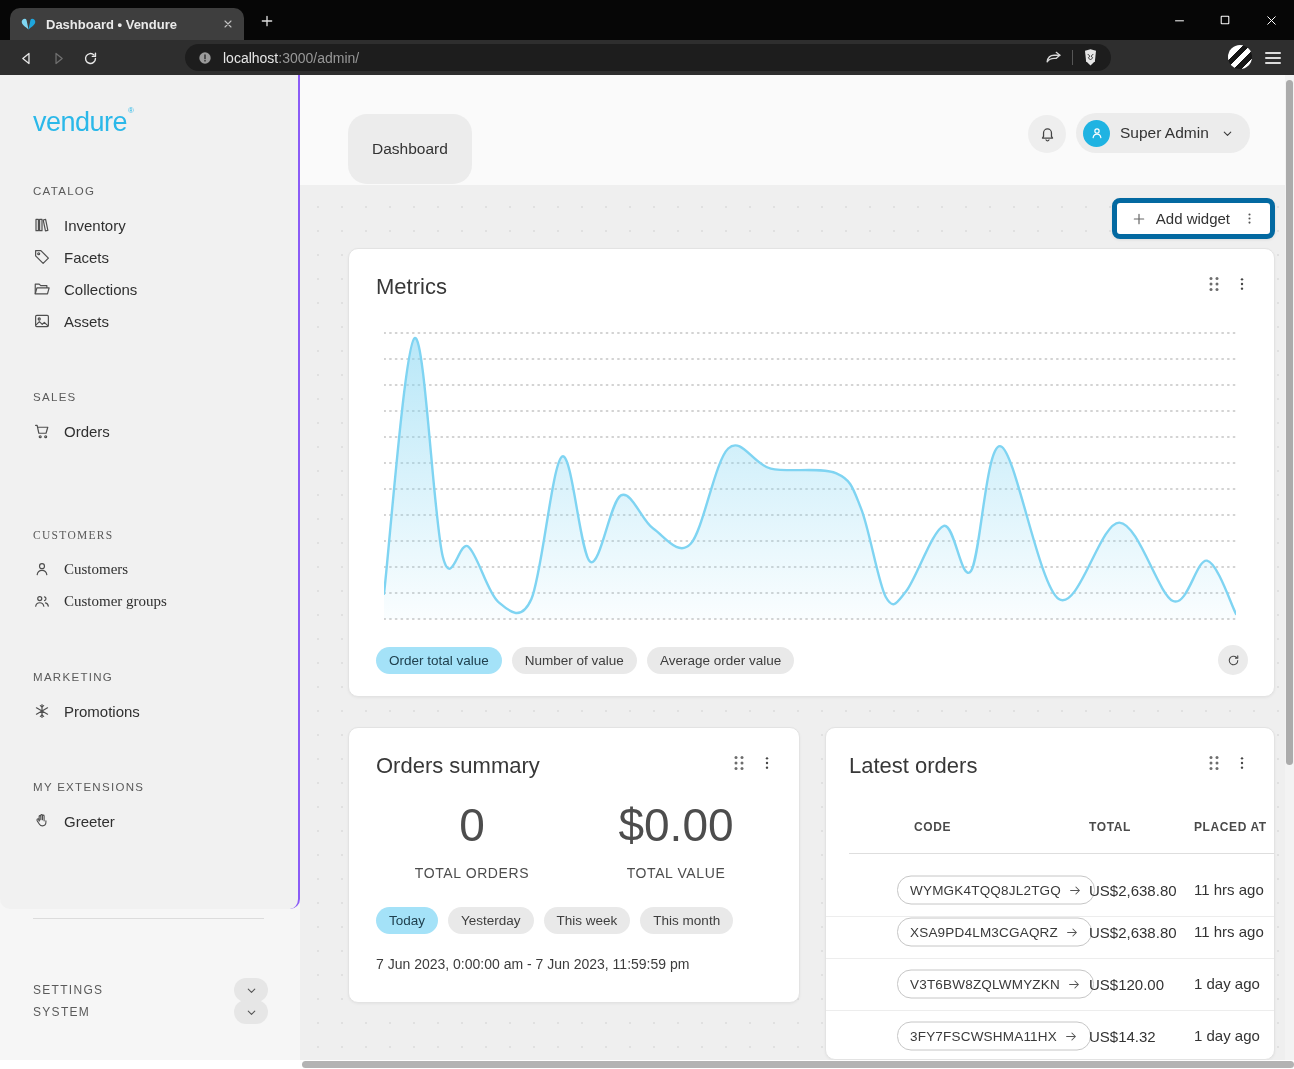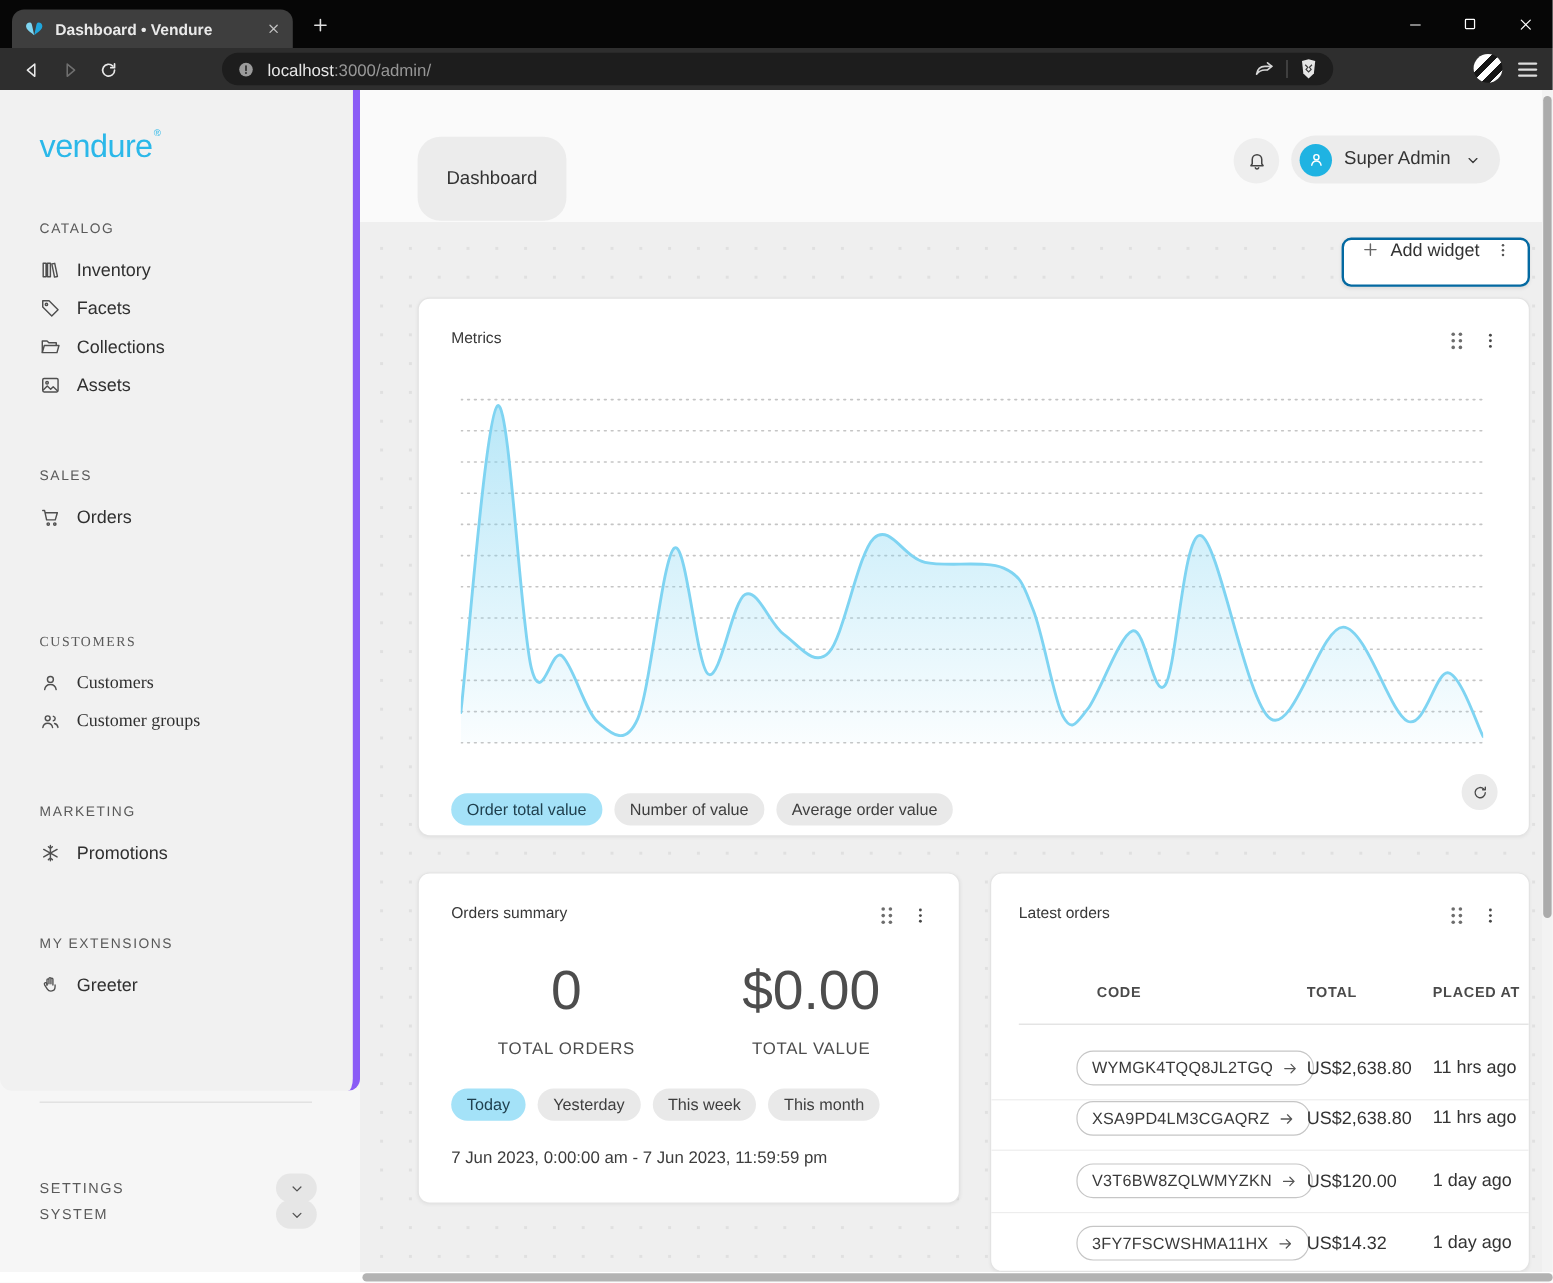--- a/index.html
+++ b/index.html
@@ -32,21 +32,21 @@
   .profile-avatar{position:absolute;left:1228px;top:5px;width:24px;height:24px;border-radius:50%;
      background:linear-gradient(135deg,#ffffff 0 32%,#161616 32% 46%,#ffffff 46% 62%,#161616 62% 78%,#ffffff 78%);}
   .menu-btn{position:absolute;left:1261px;top:6px;width:24px;height:24px;display:flex;flex-direction:column;justify-content:center;gap:3px;}
   .menu-btn span{display:block;width:16px;height:2px;background:#dcdcdc;border-radius:1px;margin:0 auto;}
 
   
   .page{position:absolute;left:0;top:75px;width:1294px;height:994px;background:#f6f6f6;}
 
   
   .sidebar{position:absolute;left:0;top:0;width:300px;height:834px;background:#f1f1f1;
-           border-right:6px solid #8b5cf6;box-sizing:border-box;border-radius:0 0 10px 10px;}
+           border-right:2px solid #8b5cf6;box-sizing:border-box;border-radius:0 0 10px 10px;}
   .logo{position:absolute;left:33px;top:31px;font-size:27px;font-weight:500;letter-spacing:-0.5px;color:#2bb8e9;}
   .logo sup{font-size:8px;vertical-align:18px;margin-left:1px;}
   .nav{position:absolute;left:33px;top:63px;right:20px;}
   .nav-label{font-size:11.5px;letter-spacing:1.3px;color:#5a5a5a;}
   .nav-item{height:32px;display:flex;align-items:center;gap:13px;cursor:pointer;}
   .nav-item .nav-ic{width:18px;height:18px;color:#4f4f4f;flex:0 0 auto;}
   .nav-item .nav-text{font-size:15px;color:#303030;}
   .nav-items{margin-top:12px;}
   .sb-divider{position:absolute;left:33px;right:34px;top:843px;height:1px;background:#dcdcdc;}
   .collapse-row{position:absolute;left:33px;right:30px;height:28px;display:flex;align-items:center;justify-content:space-between;cursor:pointer;}
@@ -62,30 +62,30 @@
   .crumb-pill{position:absolute;left:48px;top:39px;height:38px;padding:16px 24px;border-radius:19px;background:#ececec;
      display:flex;align-items:center;font-size:15.5px;font-weight:500;color:#333333;}
   .bell-btn{position:absolute;left:728px;top:40px;width:38px;height:38px;border-radius:50%;background:#eeeeee;
      display:flex;align-items:center;justify-content:center;color:#444444;}
   .user-pill{position:absolute;left:776px;top:38px;height:40px;border-radius:20px;background:#ececec;
      display:flex;align-items:center;padding:0 16px 0 7px;gap:10px;}
   .user-avatar{width:27px;height:27px;border-radius:50%;background:#1fb3e2;display:flex;align-items:center;justify-content:center;color:#ffffff;}
   .user-name{font-size:15.5px;color:#333333;}
   .user-chevron{color:#3a3a3a;margin-left:2px;}
 
-  .add-widget{position:absolute;right:10px;top:123px;height:41px;background:#ffffff;border:2px solid #0369a1;
-     border-radius:8px;box-shadow:0 1px 3px rgba(0,0,0,0.08);display:flex;padding:0 10px 0 14px;gap:9px;box-sizing:border-box;}
+  .add-widget{position:absolute;right:10px;top:123px;height:41px;background:#ffffff;border:5px solid #0369a1;
+     border-radius:8px;box-shadow:0 1px 3px rgba(0,0,0,0.08);display:flex;align-items:center;padding:0 10px 0 14px;gap:9px;box-sizing:border-box;}
   .add-widget .aw-label{font-size:15px;color:#333333;}
   .aw-plus{color:#666666;}
   .aw-kebab{color:#555555;padding:0 3px;}
 
   
   .card{position:absolute;background:#ffffff;border:1px solid #e3e3e3;border-radius:10px;
         box-shadow:0 1px 3px rgba(0,0,0,0.05);box-sizing:border-box;overflow:hidden;}
-  .card-title{position:absolute;left:27px;top:25px;font-size:13px;font-weight:500;color:#383838;}
+  .card-title{position:absolute;left:27px;top:25px;font-size:22px;font-weight:500;color:#383838;}
   .drag-handle{position:absolute;right:52px;top:26px;width:16px;height:18px;color:#6d6d6d;cursor:grab;}
   .kebab{position:absolute;right:24px;top:25px;width:16px;height:20px;color:#474747;cursor:pointer;}
 
   .metrics-card{left:48px;top:173px;width:927px;height:449px;}
   .chart-wrap{position:absolute;left:35px;top:82px;width:852px;height:290px;}
   .chip-row{position:absolute;left:27px;display:flex;gap:10px;}
   .chip{height:27px;border-radius:14px;background:#e9e9e9;color:#3e3e3e;font-size:13.5px;
         display:flex;align-items:center;padding:0 13px;cursor:pointer;white-space:nowrap;}
   .chip.active{background:#a4e2f8;color:#20414f;}
   .refresh-btn{position:absolute;right:26px;top:396px;width:30px;height:30px;border-radius:50%;background:#ebebeb;
@@ -440,21 +440,21 @@
             <line x1="0" x2="852" y1="158" y2="158" stroke="#c5c5c5" stroke-width="1.3" stroke-dasharray="1.5 4.2" stroke-linecap="round"></line>
             <line x1="0" x2="852" y1="184" y2="184" stroke="#c5c5c5" stroke-width="1.3" stroke-dasharray="1.5 4.2" stroke-linecap="round"></line>
             <line x1="0" x2="852" y1="210" y2="210" stroke="#c5c5c5" stroke-width="1.3" stroke-dasharray="1.5 4.2" stroke-linecap="round"></line>
             <line x1="0" x2="852" y1="236" y2="236" stroke="#c5c5c5" stroke-width="1.3" stroke-dasharray="1.5 4.2" stroke-linecap="round"></line>
             <line x1="0" x2="852" y1="262" y2="262" stroke="#c5c5c5" stroke-width="1.3" stroke-dasharray="1.5 4.2" stroke-linecap="round"></line>
             <line x1="0" x2="852" y1="288" y2="288" stroke="#c5c5c5" stroke-width="1.3" stroke-dasharray="1.5 4.2" stroke-linecap="round"></line>
             <path d="M0,262.832C5.1,220.2 20.9,13.3 30.7,7.1C40.5,1.0 49.8,190.9 58.8,225.7C67.7,260.4 75.1,208.1 84.3,215.6C93.6,223.2 103.7,262.1 114.2,270.8C124.7,279.6 136.7,292.2 147.4,268.0C158.0,243.8 168.3,131.7 178.1,125.6C187.9,119.4 196.4,224.3 206.2,230.8C216.0,237.3 226.3,170.0 236.9,164.4C247.4,158.9 257.6,189.6 269.2,197.6C280.9,205.7 294.2,226.1 306.7,212.8C319.2,199.4 330.9,130.1 344.2,117.5C357.6,105.0 368.8,133.4 386.8,137.6C404.8,141.7 437.4,135.8 452.4,142.4C467.5,149.1 468.9,157.0 477.1,177.6C485.4,198.2 494.3,252.3 501.8,266.0C509.4,279.7 512.6,271.8 522.3,260.0C531.9,248.1 549.0,198.1 559.8,194.8C570.6,191.4 577.5,253.2 587.0,240.0C596.5,226.7 602.2,110.6 616.8,115.3C631.5,119.9 655.0,255.3 674.8,268.0C694.5,280.7 716.2,191.3 735.3,191.6C754.3,192.0 774.3,263.6 789.0,270.0C803.6,276.3 812.5,227.5 823.0,229.7C833.5,231.8 847.2,274.0 852.0,282.9L852,288L0,288Z" fill="url(#gfill)" stroke="none"></path>
             <path d="M0,262.832C5.1,220.2 20.9,13.3 30.7,7.1C40.5,1.0 49.8,190.9 58.8,225.7C67.7,260.4 75.1,208.1 84.3,215.6C93.6,223.2 103.7,262.1 114.2,270.8C124.7,279.6 136.7,292.2 147.4,268.0C158.0,243.8 168.3,131.7 178.1,125.6C187.9,119.4 196.4,224.3 206.2,230.8C216.0,237.3 226.3,170.0 236.9,164.4C247.4,158.9 257.6,189.6 269.2,197.6C280.9,205.7 294.2,226.1 306.7,212.8C319.2,199.4 330.9,130.1 344.2,117.5C357.6,105.0 368.8,133.4 386.8,137.6C404.8,141.7 437.4,135.8 452.4,142.4C467.5,149.1 468.9,157.0 477.1,177.6C485.4,198.2 494.3,252.3 501.8,266.0C509.4,279.7 512.6,271.8 522.3,260.0C531.9,248.1 549.0,198.1 559.8,194.8C570.6,191.4 577.5,253.2 587.0,240.0C596.5,226.7 602.2,110.6 616.8,115.3C631.5,119.9 655.0,255.3 674.8,268.0C694.5,280.7 716.2,191.3 735.3,191.6C754.3,192.0 774.3,263.6 789.0,270.0C803.6,276.3 812.5,227.5 823.0,229.7C833.5,231.8 847.2,274.0 852.0,282.9" fill="none" stroke="#7fd4f2" stroke-width="2.4" stroke-linejoin="round" stroke-linecap="round"></path>
           </svg>
       </div>
-      <div class="chip-row" style="top:412px;">
+      <div class="chip-row" style="top:398px;">
         <span class="chip active">Order total value</span>
         <span class="chip">Number of value</span>
         <span class="chip">Average order value</span>
       </div>
       <div class="refresh-btn">
         <span>
           <svg width="15" height="15" viewBox="0 0 24 24" fill="none" stroke="currentColor" stroke-width="1.8" stroke-linecap="round">
               <path d="M18.8 12a6.8 6.8 0 1 1-2-4.8"></path>
               <path d="M18.8 4.6v3.6h-3.6" stroke-linejoin="round"></path>
             </svg>

